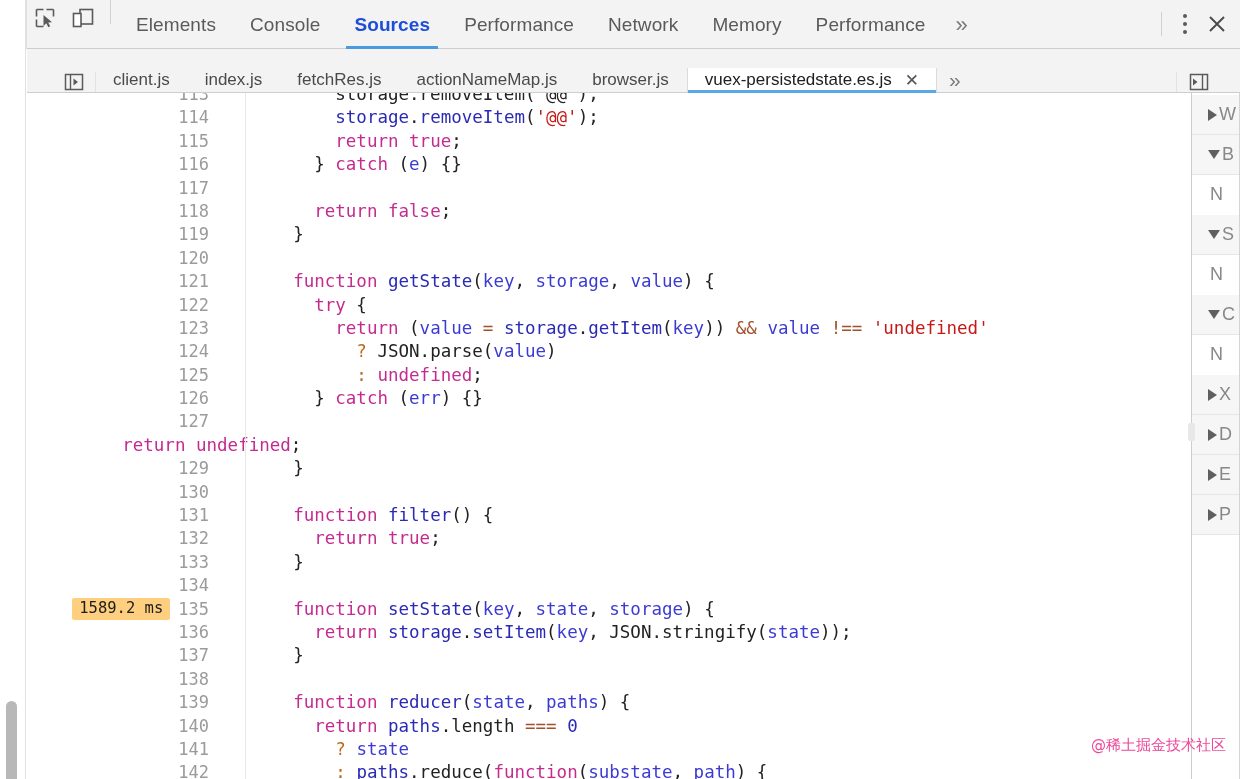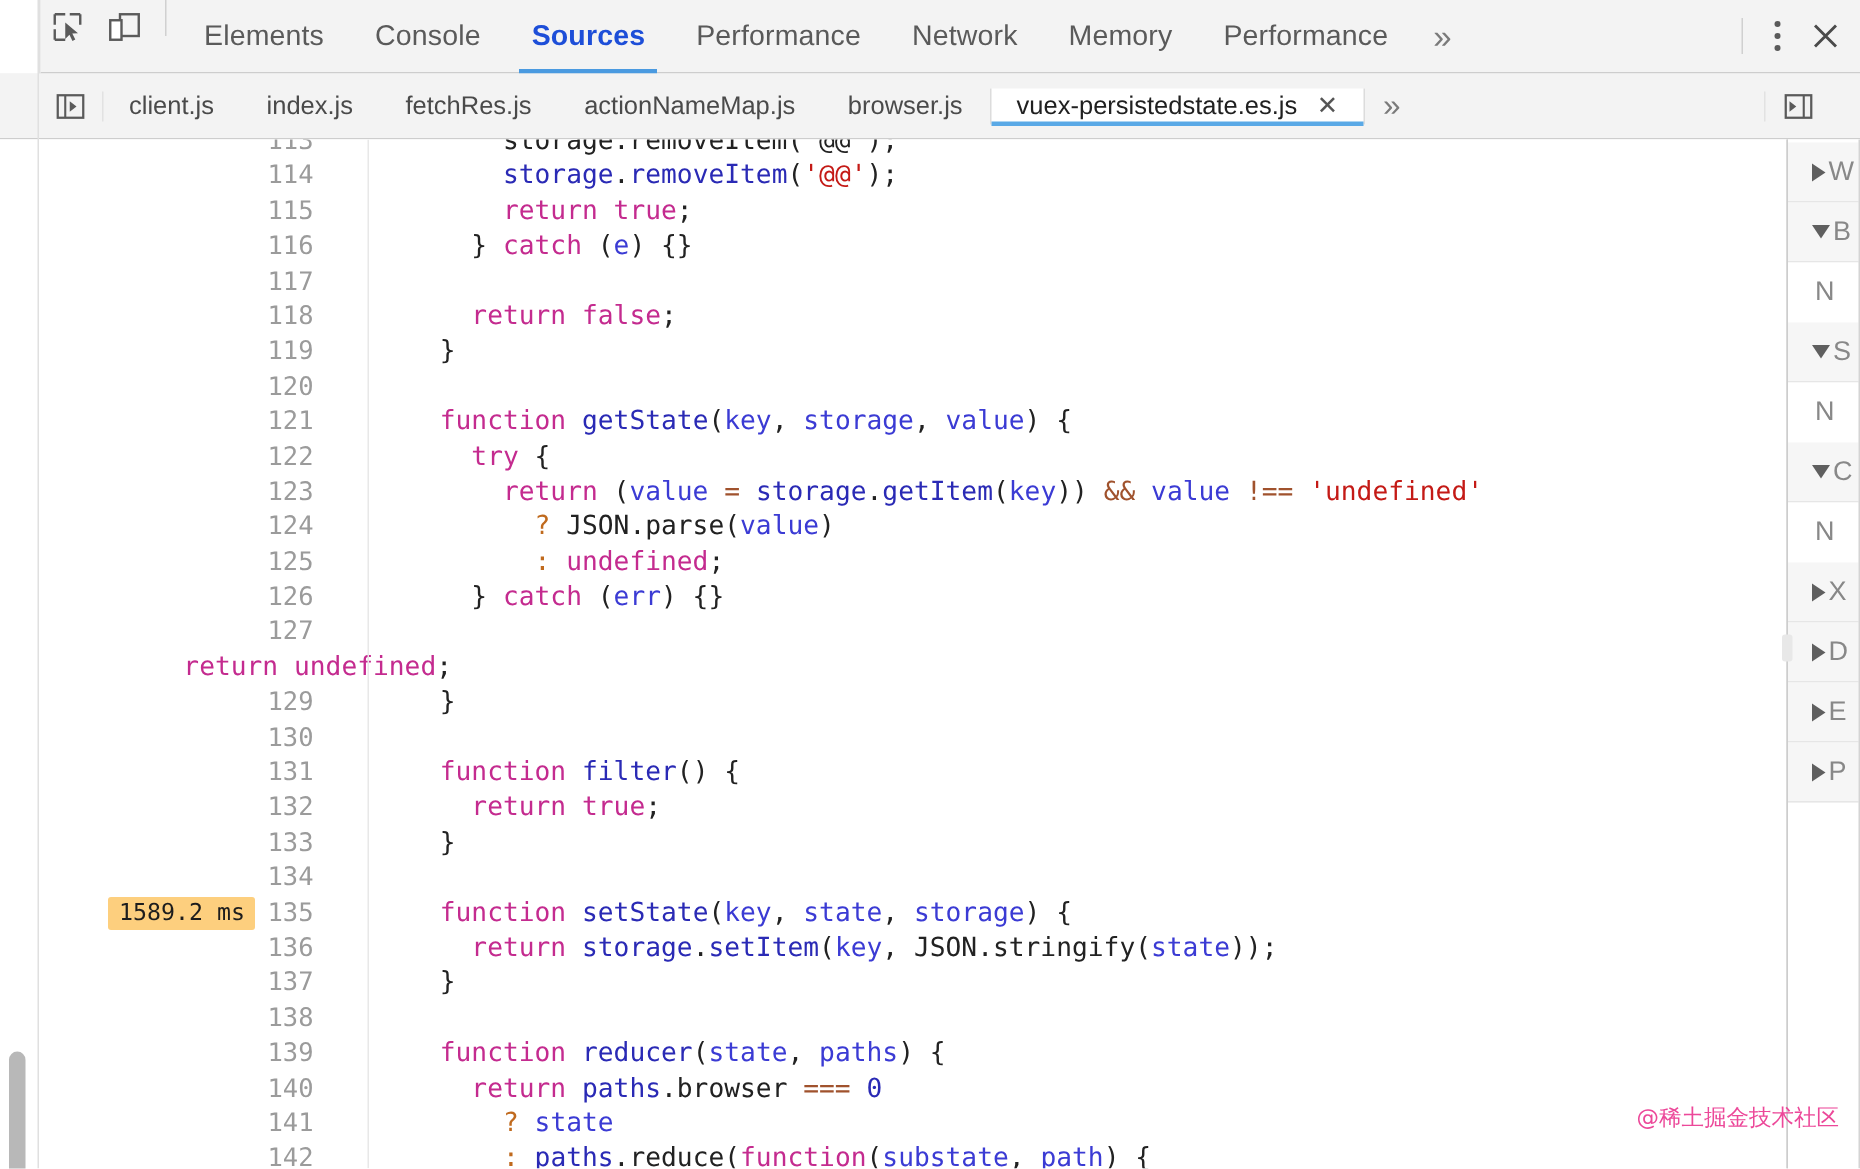--- a/index.html
+++ b/index.html
@@ -129,24 +129,25 @@
     cursor: pointer;
   }
 
   
   .filebar {
     height: 44px;
     min-height: 44px;
     background: #f3f3f3;
     border-bottom: 1px solid #cdcdcd;
     display: flex;
-    align-items: center;
+    align-items: flex-end;
     padding-left: 26px;
     box-sizing: border-box;
     position: relative;
+    margin-left: 27px;
   }
   .fb-navicon {
     width: 42px;
     display: flex;
     align-items: center;
     justify-content: center;
     cursor: pointer;
     flex: none;
     border-right: 1px solid #e2e2e2;
   }
@@ -530,21 +531,21 @@
           <div class="coderow"><div class="gutter"><span class="lnum">130</span></div><div class="codetext"><span class="t-plain"></span></div></div>
           <div class="coderow"><div class="gutter"><span class="lnum">131</span></div><div class="codetext"><span class="t-plain">    </span><span class="t-kw">function</span><span class="t-plain"> </span><span class="t-fn">filter</span><span class="t-plain">() {</span></div></div>
           <div class="coderow"><div class="gutter"><span class="lnum">132</span></div><div class="codetext"><span class="t-plain">      </span><span class="t-kw">return</span><span class="t-plain"> </span><span class="t-kw">true</span><span class="t-plain">;</span></div></div>
           <div class="coderow"><div class="gutter"><span class="lnum">133</span></div><div class="codetext"><span class="t-plain">    }</span></div></div>
           <div class="coderow"><div class="gutter"><span class="lnum">134</span></div><div class="codetext"><span class="t-plain"></span></div></div>
           <div class="coderow"><div class="gutter"><span class="timing">1589.2 ms</span><span class="lnum">135</span></div><div class="codetext"><span class="t-plain">    </span><span class="t-kw">function</span><span class="t-plain"> </span><span class="t-fn">setState</span><span class="t-plain">(</span><span class="t-var">key</span><span class="t-plain">, </span><span class="t-var">state</span><span class="t-plain">, </span><span class="t-var">storage</span><span class="t-plain">) {</span></div></div>
           <div class="coderow"><div class="gutter"><span class="lnum">136</span></div><div class="codetext"><span class="t-plain">      </span><span class="t-kw">return</span><span class="t-plain"> </span><span class="t-fn">storage</span><span class="t-plain">.</span><span class="t-fn">setItem</span><span class="t-plain">(</span><span class="t-var">key</span><span class="t-plain">, JSON.stringify(</span><span class="t-var">state</span><span class="t-plain">));</span></div></div>
           <div class="coderow"><div class="gutter"><span class="lnum">137</span></div><div class="codetext"><span class="t-plain">    }</span></div></div>
           <div class="coderow"><div class="gutter"><span class="lnum">138</span></div><div class="codetext"><span class="t-plain"></span></div></div>
           <div class="coderow"><div class="gutter"><span class="lnum">139</span></div><div class="codetext"><span class="t-plain">    </span><span class="t-kw">function</span><span class="t-plain"> </span><span class="t-fn">reducer</span><span class="t-plain">(</span><span class="t-var">state</span><span class="t-plain">, </span><span class="t-var">paths</span><span class="t-plain">) {</span></div></div>
-          <div class="coderow"><div class="gutter"><span class="lnum">140</span></div><div class="codetext"><span class="t-plain">      </span><span class="t-kw">return</span><span class="t-plain"> </span><span class="t-fn">paths</span><span class="t-plain">.browser </span><span class="t-op">===</span><span class="t-plain"> </span><span class="t-num">0</span></div></div>
+          <div class="coderow"><div class="gutter"><span class="lnum">140</span></div><div class="codetext"><span class="t-plain">      </span><span class="t-kw">return</span><span class="t-plain"> </span><span class="t-fn">paths</span><span class="t-plain">.length </span><span class="t-op">===</span><span class="t-plain"> </span><span class="t-num">0</span></div></div>
           <div class="coderow"><div class="gutter"><span class="lnum">141</span></div><div class="codetext"><span class="t-plain">        </span><span class="t-q">?</span><span class="t-plain"> </span><span class="t-var">state</span></div></div>
           <div class="coderow"><div class="gutter"><span class="lnum">142</span></div><div class="codetext"><span class="t-plain">        </span><span class="t-q">:</span><span class="t-plain"> </span><span class="t-fn">paths</span><span class="t-plain">.reduce(</span><span class="t-kw">function</span><span class="t-plain">(</span><span class="t-var">substate</span><span class="t-plain">, </span><span class="t-var">path</span><span class="t-plain">) {</span></div></div>
         </div>
     </div>
 
     <div class="rightpanel">
       <div class="rp-divider"></div>
       <div class="rp-handle"></div>
       <div class="rp-inner" id="rp-inner">
           <div class="rp-item">

